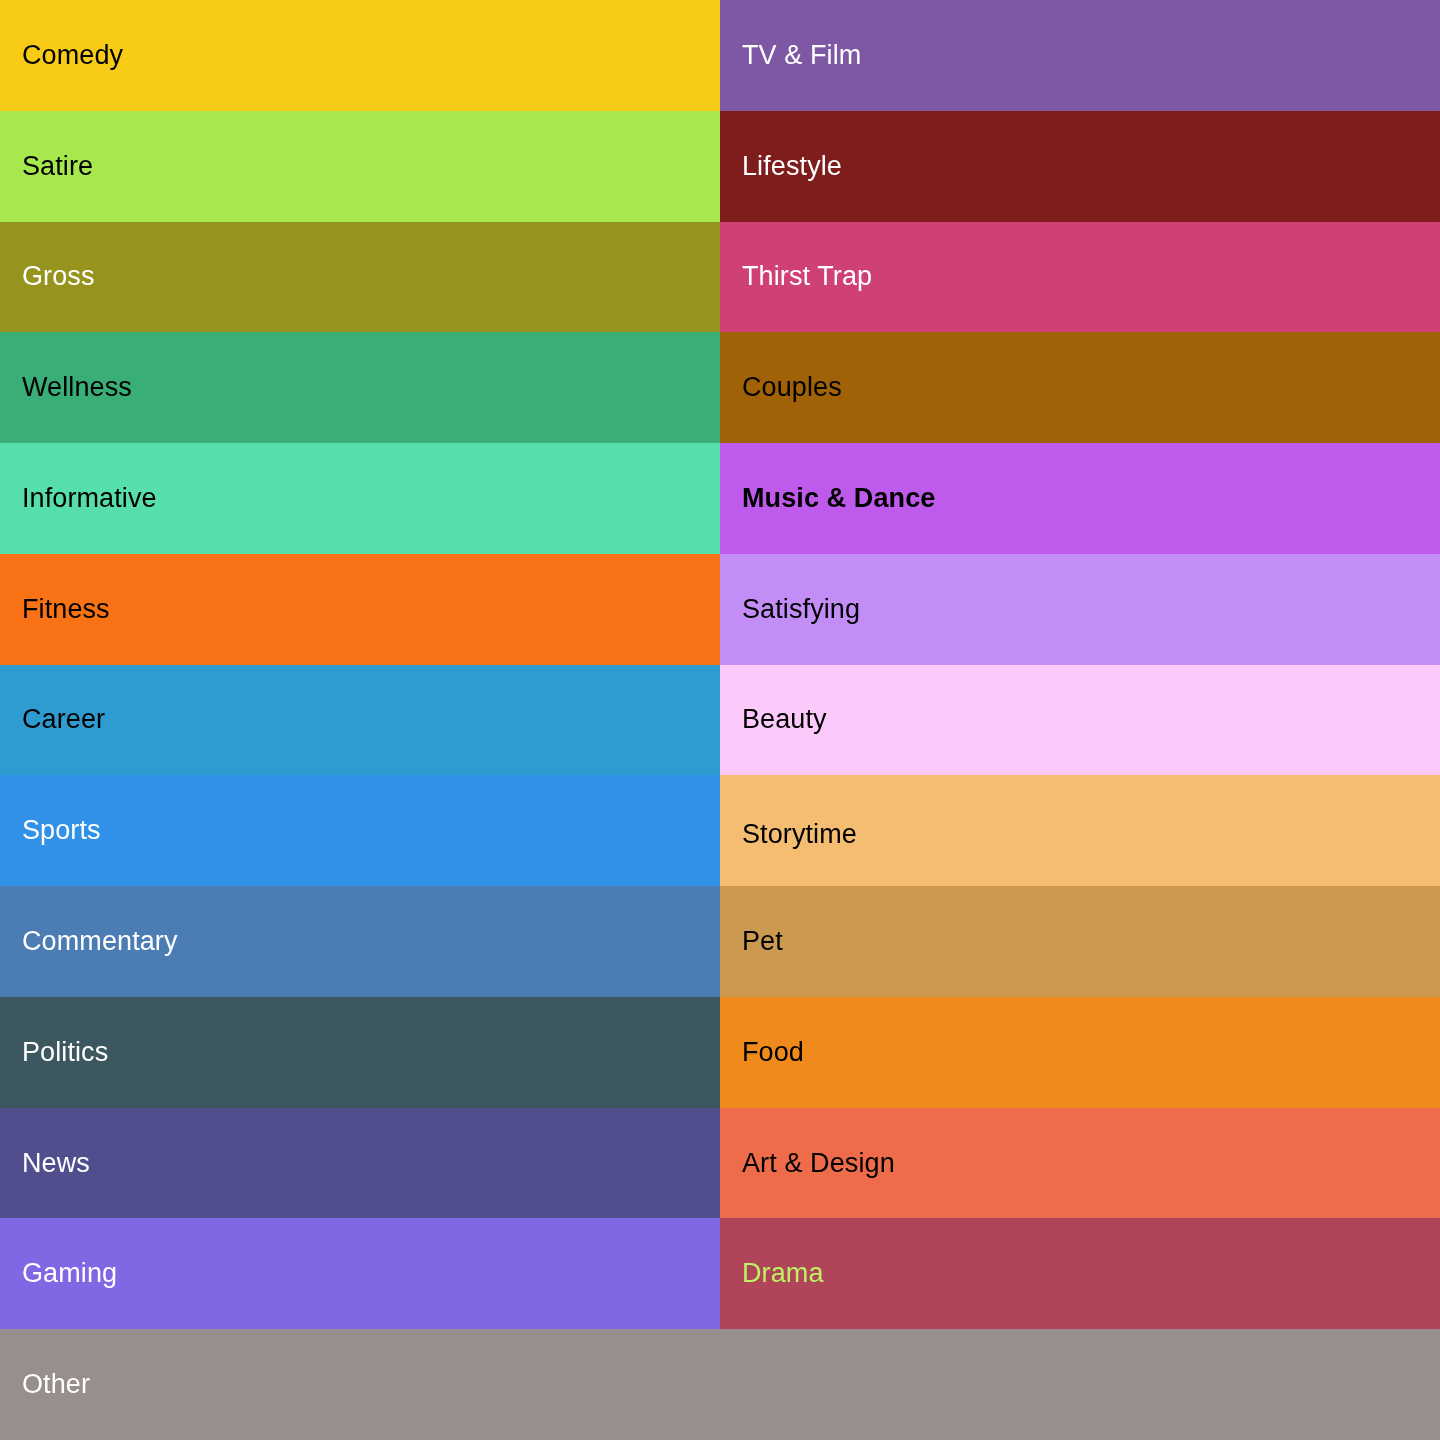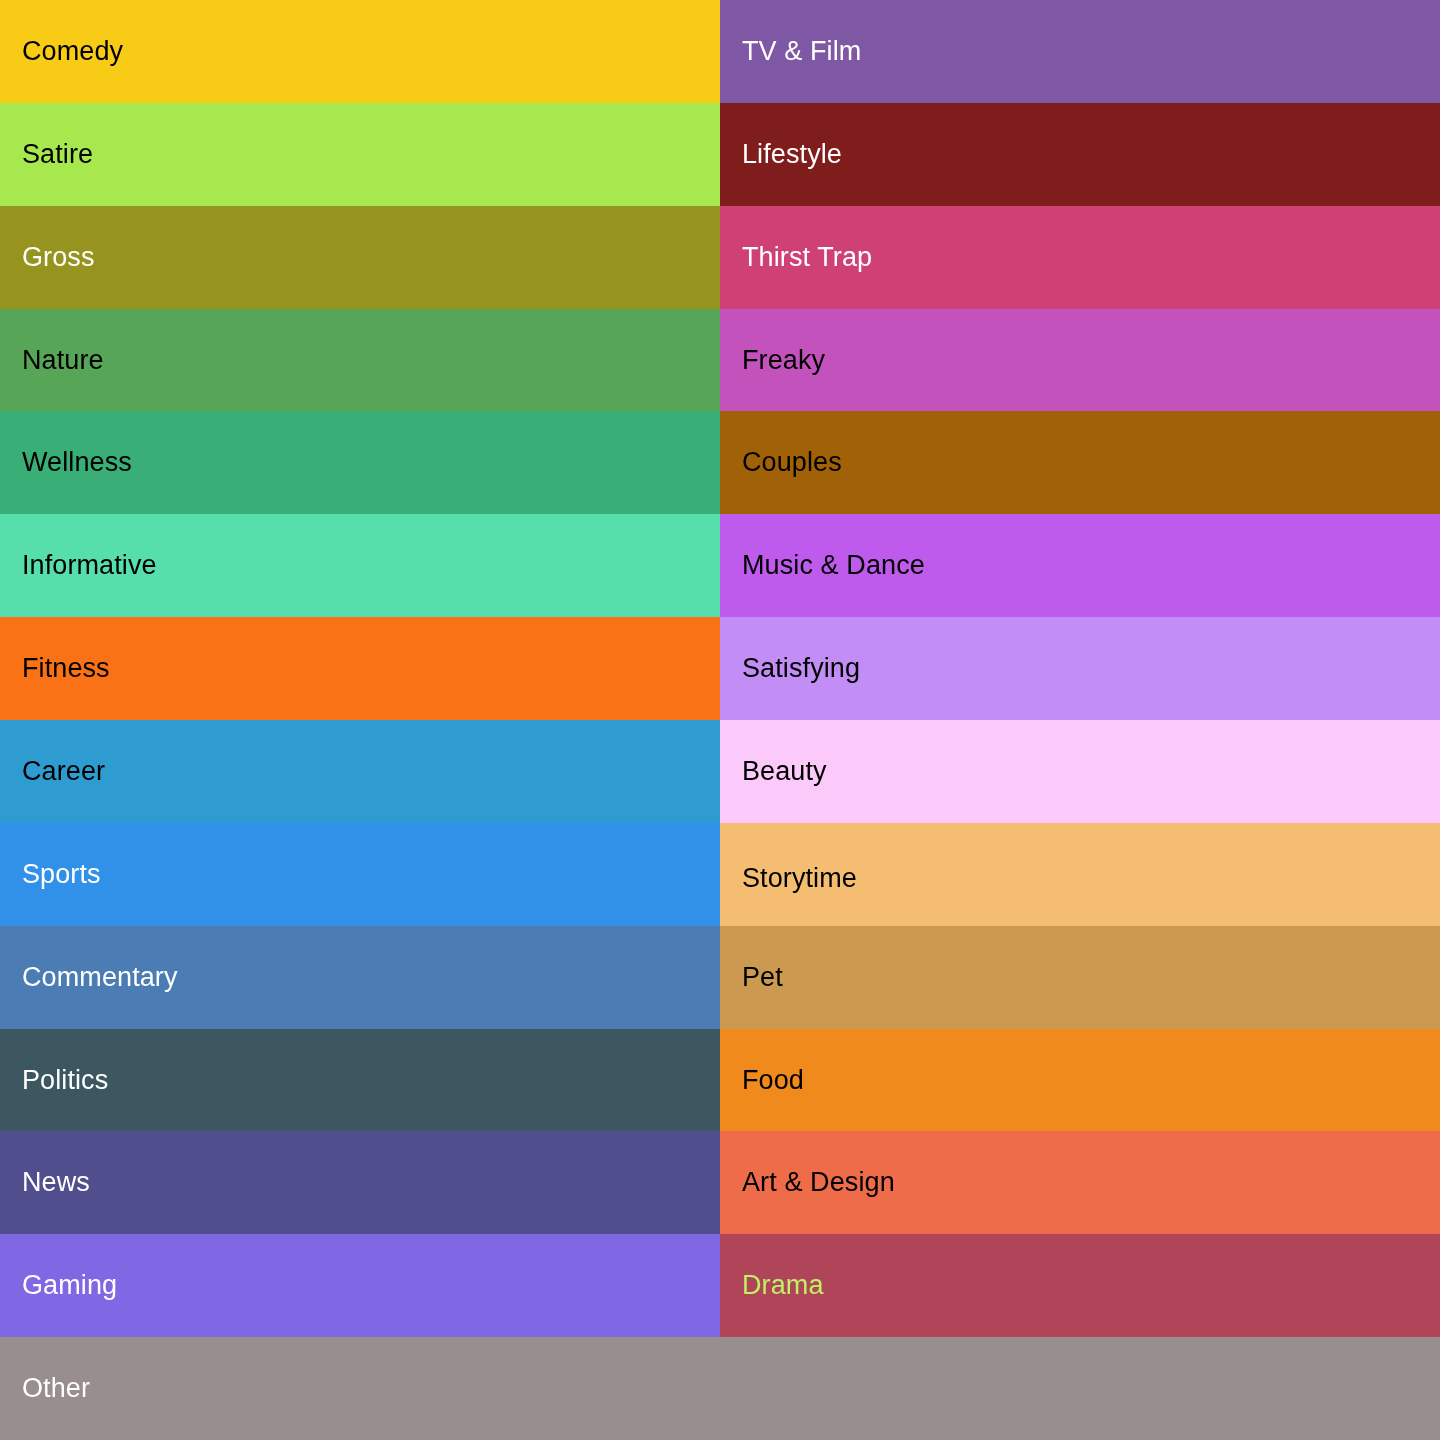--- a/index.html
+++ b/index.html
@@ -73,41 +73,33 @@
     </div>
     <div class="legend-row">
       <div class="legend-cell" style="background-color: rgb(150, 148, 31);">
         <span class="cell-label" style="color: rgb(255, 255, 255);">Gross</span>
       </div>
       <div class="legend-cell" style="background-color: rgb(207, 64, 116);">
         <span class="cell-label" style="color: rgb(255, 255, 255);">Thirst Trap</span>
       </div>
     </div>
     <div class="legend-row">
-      <div class="legend-cell" style="background-color: rgb(87, 165, 87);">
-        <span class="cell-label" style="color: rgb(0, 0, 0);">Nature</span>
-      </div>
-      <div class="legend-cell" style="background-color: rgb(195, 82, 189);">
-        <span class="cell-label" style="color: rgb(0, 0, 0);">Freaky</span>
-      </div>
-    </div>
-    <div class="legend-row">
       <div class="legend-cell" style="background-color: rgb(57, 174, 119);">
         <span class="cell-label" style="color: rgb(0, 0, 0);">Wellness</span>
       </div>
       <div class="legend-cell" style="background-color: #a16207;">
         <span class="cell-label" style="color: rgb(0, 0, 0);">Couples</span>
       </div>
     </div>
     <div class="legend-row">
       <div class="legend-cell" style="background-color: rgb(87, 223, 171);">
         <span class="cell-label" style="color: rgb(0, 0, 0);">Informative</span>
       </div>
       <div class="legend-cell" style="background-color: rgb(190, 90, 236);">
-        <span class="cell-label" style="color: rgb(0, 0, 0);">Music &amp; Dance</span>
+        <span class="cell-label" style="color: rgb(0, 0, 0); font-weight: bold;">Music &amp; Dance</span>
       </div>
     </div>
     <div class="legend-row">
       <div class="legend-cell" style="background-color: #f97316;">
         <span class="cell-label" style="color: rgb(0, 0, 0);">Fitness</span>
       </div>
       <div class="legend-cell" style="background-color: rgb(194, 142, 246);">
         <span class="cell-label" style="color: rgb(0, 0, 0);">Satisfying</span>
       </div>
     </div>

